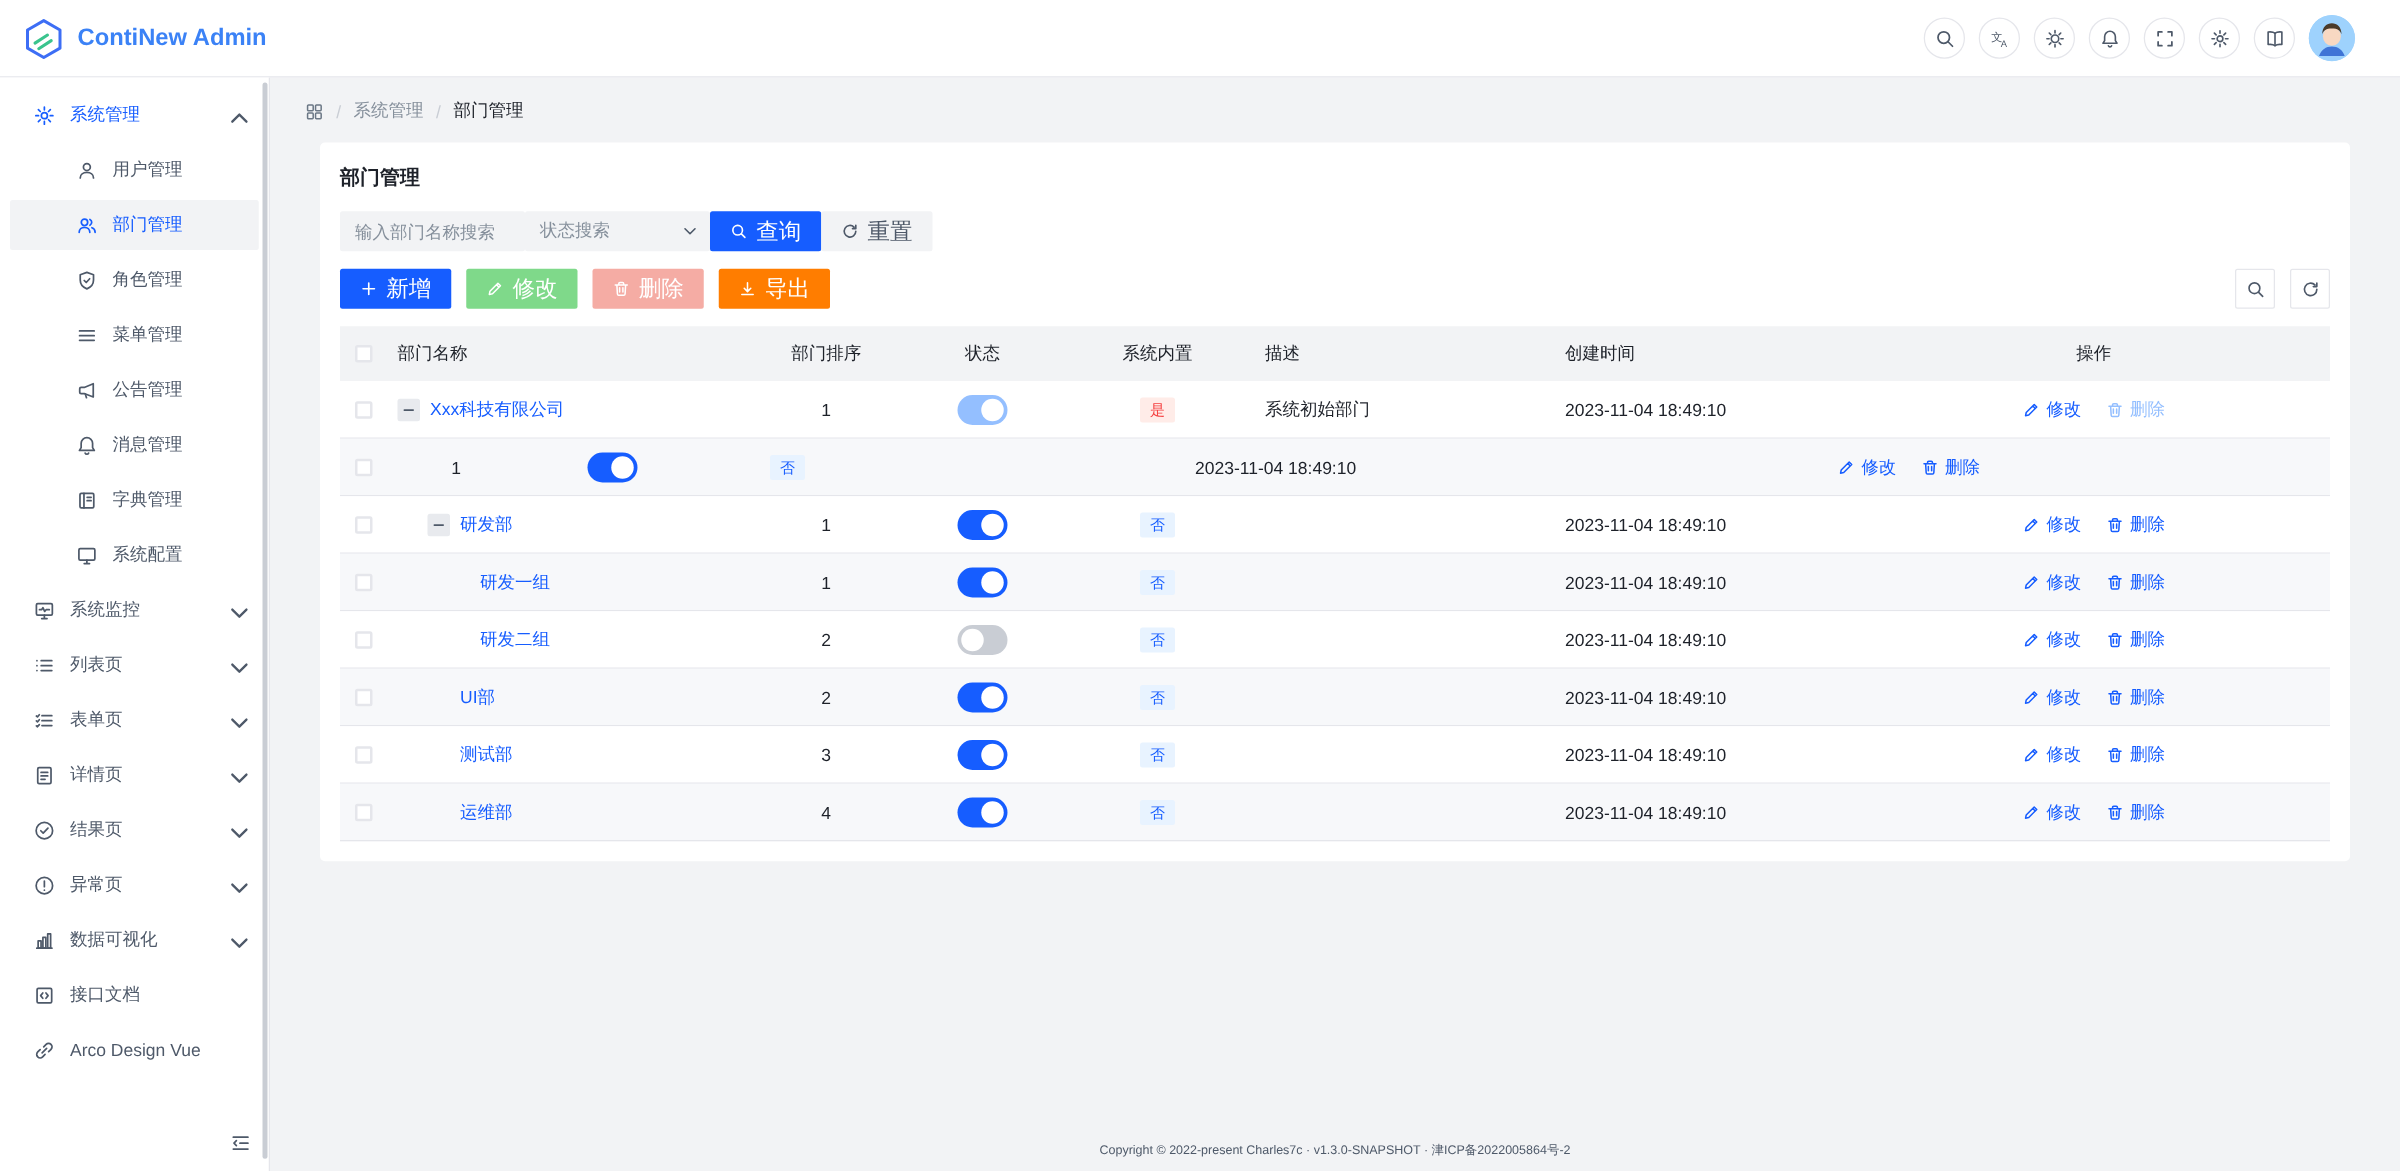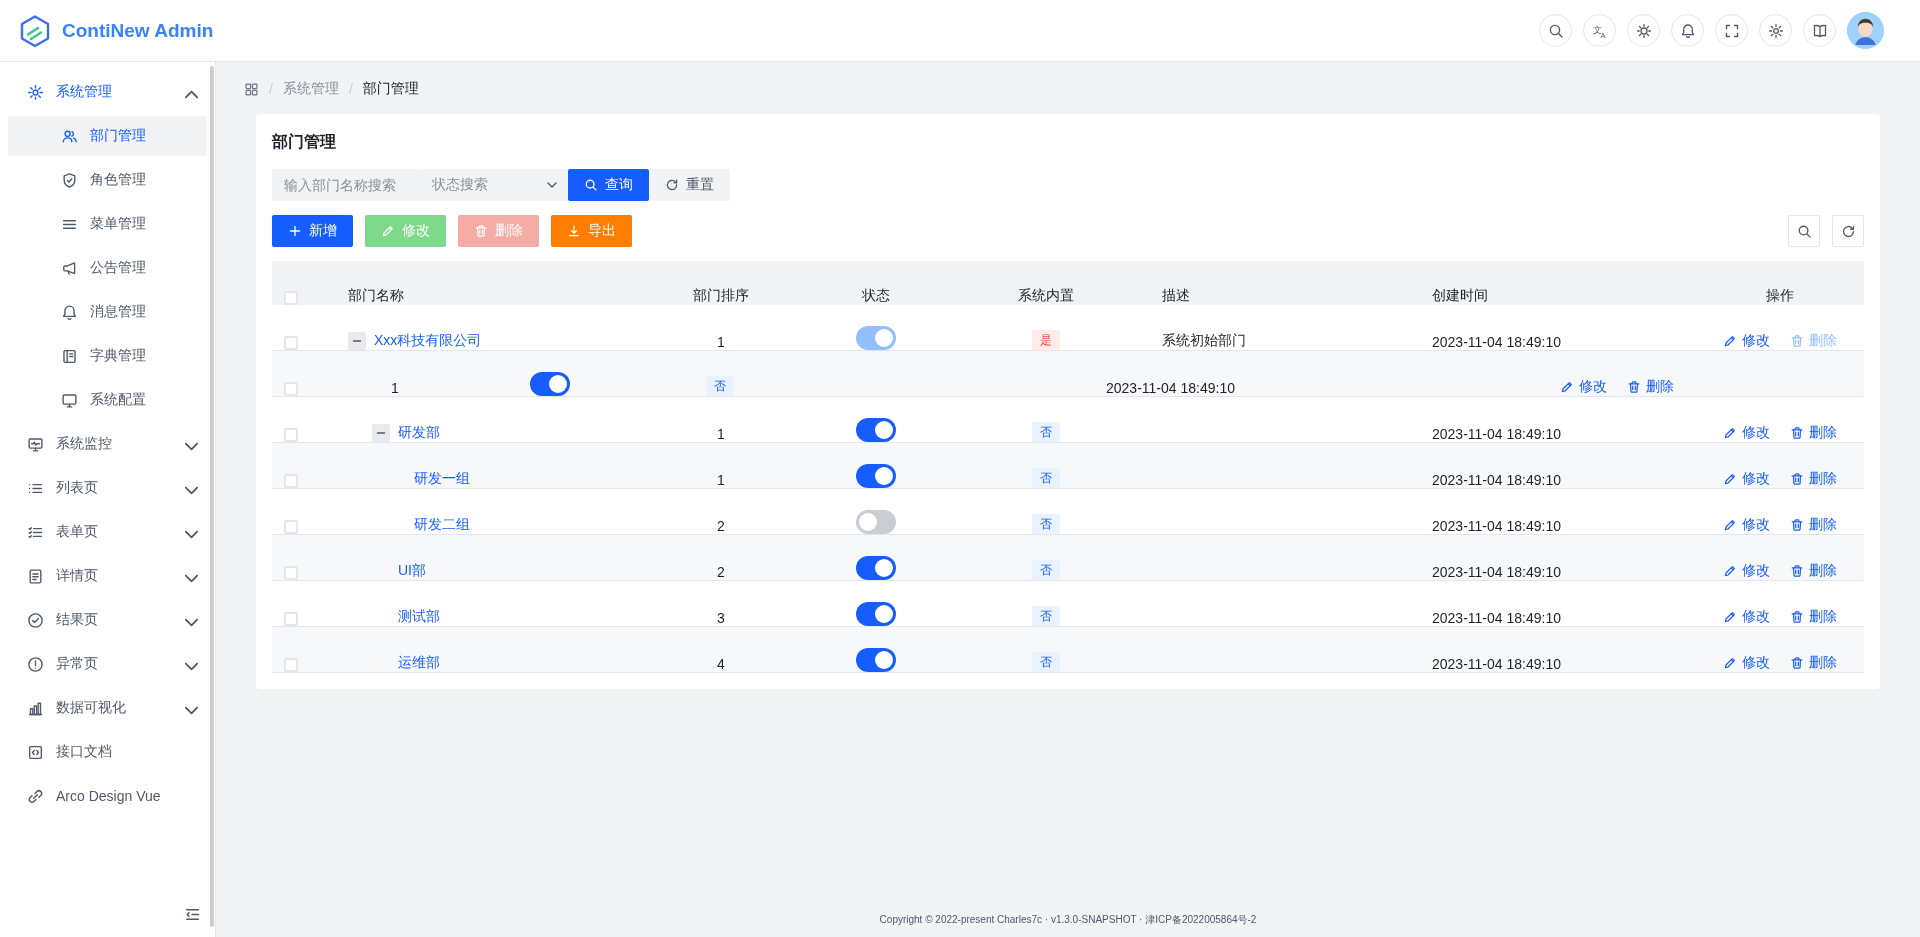--- a/index.html
+++ b/index.html
@@ -44,38 +44,38 @@
   .card { background:#fff; border-radius:4px; padding:16px; }
   .page-title { font-size:16px; font-weight:600; color:#1d2129; padding:2px 0 16px; }
 
   .filters { display:flex; align-items:center; }
   .f-input { width:148px; height:32px; background:#f2f3f5; border:none; border-radius:2px;
     padding:0 12px; font-size:14px; color:#1d2129; font-family:inherit; }
   .f-input::placeholder { color:#86909c; }
   .f-select { width:148px; height:32px; background:#f2f3f5; border-radius:2px; display:flex;
     align-items:center; justify-content:space-between; padding:0 10px 0 12px; color:#86909c; cursor:pointer; }
   .f-select svg { width:12px; height:12px; color:#4e5969; }
-  .btn { height:32px; border:none; border-radius:2px; font-size:14px; font-family:inherit;
+  .btn { height:32px; border:none; border-radius:2px; font-size:18px; font-family:inherit;
     display:inline-flex; align-items:center; gap:7px; padding:0 16px; cursor:pointer; }
   .btn svg { width:14px; height:14px; }
   .btn-primary { background:#165dff; color:#fff; }
   .btn-secondary { background:#f2f3f5; color:#4e5969; }
 
   .toolbar { display:flex; align-items:center; gap:12px; margin:14px 0; }
   .btn-add { background:#165dff; color:#fff; }
   .btn-edit { background:#7fd98a; color:#fff; }
   .btn-del { background:#f5aca4; color:#fff; }
   .btn-export { background:#ff7d00; color:#fff; }
   .toolbar-spacer { flex:1; }
   .sq-btn { width:32px; height:32px; border:1px solid #e5e6eb; background:#fff; border-radius:2px;
     display:flex; align-items:center; justify-content:center; color:#4e5969; cursor:pointer; }
   .sq-btn svg { width:15px; height:15px; }
 
   
-  .t-head, .t-row { display:flex; align-items:flex-end;gap:30px; }
+  .t-head, .t-row { display:flex; align-items:center; }
   .t-head { background:#f2f3f5; height:44px; font-weight:500; color:#1d2129; }
   .t-row { height:46px; border-bottom:1px solid #e5e6eb; background:#fff; }
   .t-row.alt { background:#f7f8fa; }
   .c { display:flex; align-items:center; padding:0 8px; font-size:14px; }
   .c.check { width:38px; justify-content:center; flex:none; }
   .c.name { width:296px; flex:none; }
   .c.sort { width:110px; justify-content:center; flex:none; font-weight:500; }
   .c.status { width:140px; justify-content:center; flex:none; }
   .c.builtin { width:140px; justify-content:center; flex:none; }
   .c.desc { width:240px; flex:none; padding-left:16px; }
@@ -181,20 +181,29 @@
           <svg viewBox="0 0 16 16" fill="none" stroke="currentColor" stroke-width="1.3" stroke-linecap="round">
             <circle cx="8" cy="8" r="2.3"></circle>
             <path d="M8 1.6v2M8 12.4v2M1.6 8h2M12.4 8h2M3.5 3.5l1.4 1.4M11.1 11.1l1.4 1.4M12.5 3.5l-1.4 1.4M4.9 11.1l-1.4 1.4"></path>
           </svg>
         </span>
       <span class="s-label">系统管理</span>
       <span class="s-chev"><svg viewBox="0 0 12 12" fill="none" stroke="currentColor" stroke-width="1.3" stroke-linecap="round" stroke-linejoin="round">
             <path d="M2 8l4-4 4 4"></path>
           </svg></span>
     </div>
+    <div class="s-item sub">
+      <span class="s-ico">
+          <svg viewBox="0 0 16 16" fill="none" stroke="currentColor" stroke-width="1.3" stroke-linecap="round" stroke-linejoin="round">
+            <circle cx="8" cy="5.3" r="2.6"></circle>
+            <path d="M3 13.5c0-2.6 2.2-4.1 5-4.1s5 1.5 5 4.1"></path>
+          </svg>
+        </span>
+      <span class="s-label">用户管理</span>
+    </div>
     <div class="s-item sub active">
       <span class="s-ico">
           <svg viewBox="0 0 16 16" fill="none" stroke="currentColor" stroke-width="1.3" stroke-linecap="round" stroke-linejoin="round">
             <circle cx="6.2" cy="5.5" r="2.4"></circle>
             <path d="M2.2 13c0-2.3 1.8-3.7 4-3.7s4 1.4 4 3.7"></path>
             <path d="M10.3 3.4a2.4 2.4 0 0 1 0 4.3M11.8 9.6c1.5.5 2.4 1.8 2.4 3.4"></path>
           </svg>
         </span>
       <span class="s-label">部门管理</span>
     </div>

